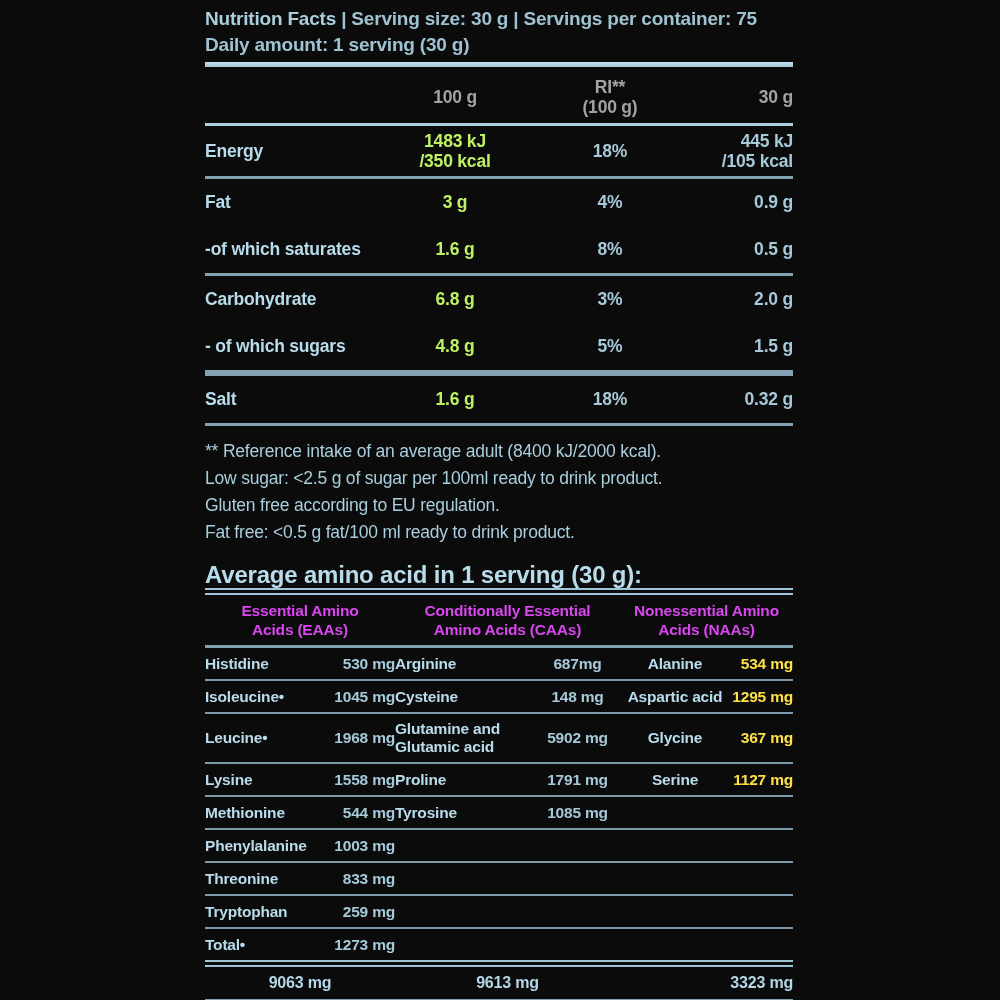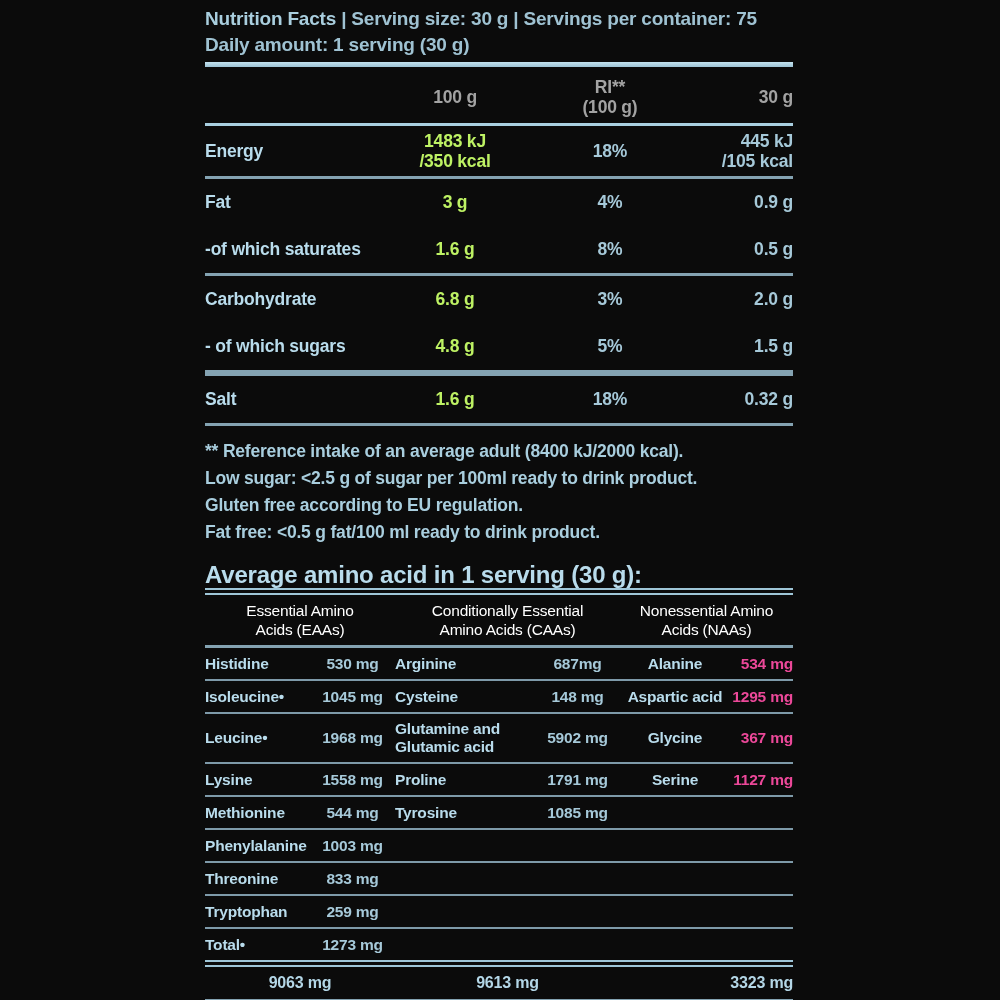--- a/index.html
+++ b/index.html
@@ -33,45 +33,45 @@
   .c-name { text-align:left;   color:#b9dcec; }
   .c-100  { text-align:center; color:#bef264; }
   .c-ri   { text-align:center; color:#a6c9d9; }
   .c-30   { text-align:right;  color:#a6c9d9; }
   .nhead .c-100, .nhead .c-ri, .nhead .c-30 { color:#a3a3a3; }
   .nrow { padding:13px 0; }
   .nrow.tall { padding:5px 0; }
   .two-line { line-height:20px; }
 
   
-  .footnotes { margin-top:12px; font-size:17.5px; font-weight:700; }
+  .footnotes { margin-top:12px; font-size:17.5px; font-weight:400; }
   .footnotes .fn { line-height:27px; color:#a9cede; }
 
   
   .amino-heading { margin-top:16px; font-size:24px; font-weight:700; color:#b9dcec; line-height:26px; }
   .agroups, .atotals {
     display:grid;
     grid-template-columns:190px 225px 173px;
     align-items:center;
   }
   .agroups { padding:6px 0; }
-  .agroup { text-align:center; font-size:15.5px; font-weight:400; color:#ffffff; line-height:19px; }
+  .agroup { text-align:center; font-size:15.5px; font-weight:700; color:#d946ef; line-height:19px; }
   .arow {
     display:grid;
     grid-template-columns:105px 85px 140px 85px 110px 63px;
     align-items:center;
     font-size:15.5px; font-weight:700;
     padding:6px 0; min-height:31px;
   }
   .a-n1 { text-align:left;   color:#b9dcec; }
-  .a-v1 { text-align:center; color:#a6c9d9; }
+  .a-v1 { text-align:right; color:#a6c9d9; }
   .a-n2 { text-align:left; color:#b9dcec; line-height:18px; }
   .a-v2 { text-align:center; color:#a6c9d9; }
   .a-n3 { text-align:center; color:#b9dcec; }
-  .a-v3 { text-align:right;  color:#ec4899; }
+  .a-v3 { text-align:right;  color:#fde047; }
 
   .atotals { padding:7px 0; font-size:16px; font-weight:700; color:#b4d7e7; }
   .t-eaa { text-align:center; }
   .t-caa { text-align:center; }
   .t-naa { text-align:right; }
 
   .bcaa-note { margin-top:8px; font-size:17.5px; font-weight:700; color:#b9dcec; line-height:26px; }
 </style>
 </head>
 <body>

